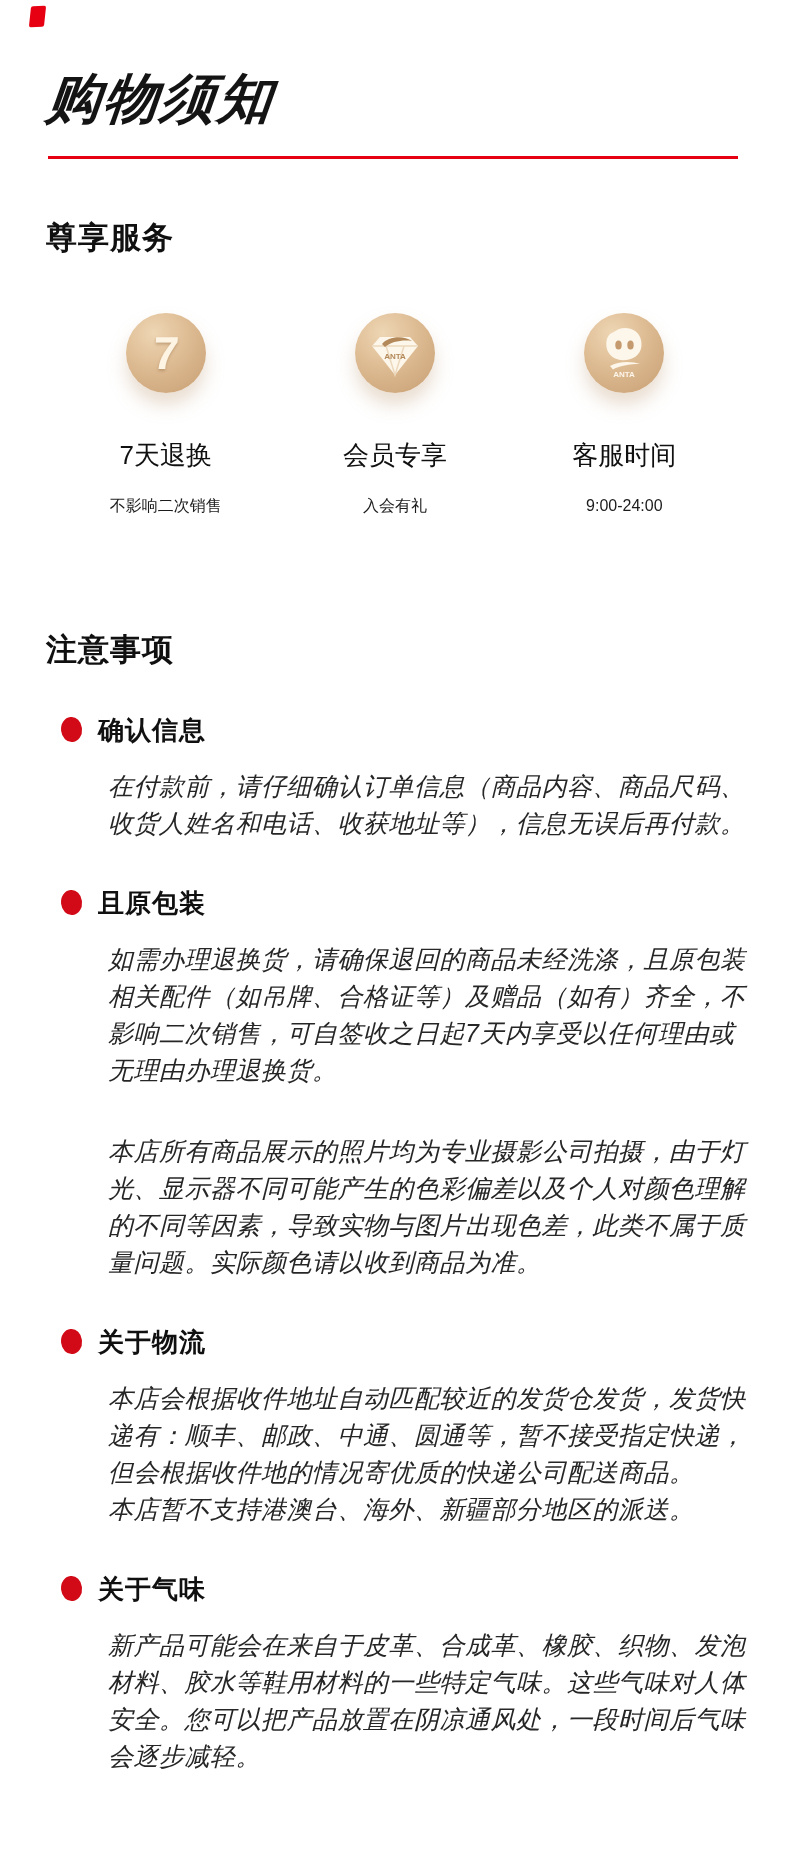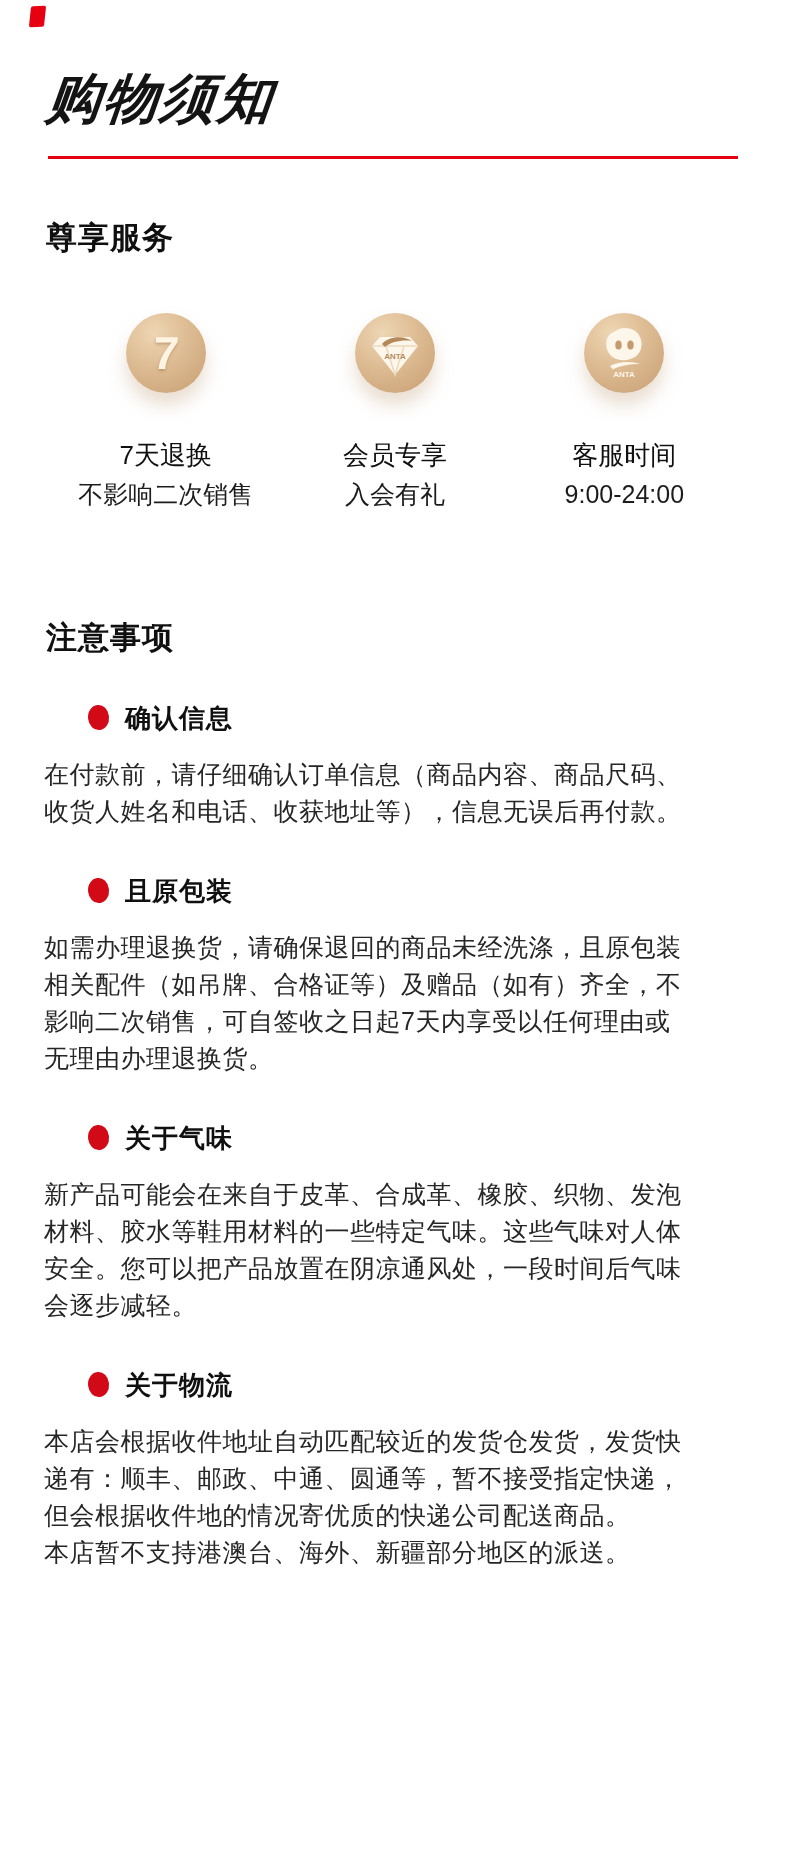--- a/index.html
+++ b/index.html
@@ -35,33 +35,33 @@
     width:80px;height:80px;border-radius:50%;
     background:radial-gradient(circle at 35% 25%, #eed6b4 0%, #ddbb92 45%, #c79d72 100%);
     box-shadow:0 12px 18px rgba(193,157,119,0.35);
     display:flex;align-items:center;justify-content:center;position:relative;
   }
   .svc-seven{
     font-size:46px;font-weight:700;color:#fdf4e4;line-height:1;
     text-shadow:0 2px 3px rgba(150,110,70,0.45);transform:skewX(-4deg);
   }
   .svc-title{margin-top:46px;font-size:26px;line-height:32px;font-weight:400;color:#101010;}
-  .svc-sub{margin-top:8px;font-size:25px;line-height:30px;font-weight:400;color:#1c1c1c;}
+  .svc-sub{margin-top:20px;font-size:16px;line-height:30px;font-weight:400;color:#1c1c1c;}
   
   .notices{margin:46px 40px 0 0;}
   .notice-item{margin-bottom:44px;}
-  .notice-head{display:flex;align-items:flex-start;padding-left:88px;}
+  .notice-head{display:flex;align-items:flex-start;padding-left:61px;}
   .notice-dot{
     flex:0 0 auto;width:21px;height:25px;border-radius:52% 48% 50% 50%;
     background:#d20a17;margin:4px 16px 0 0;transform:rotate(-6deg);
   }
   .notice-title{font-size:26px;line-height:34px;font-weight:700;color:#101010;letter-spacing:1px;}
   .notice-body{
-    margin:21px 0 0 44px;font-size:25px;line-height:37px;color:#262626;
-    letter-spacing:0.5px;white-space:pre-line;
+    margin:21px 0 0 108px;font-size:25px;line-height:37px;color:#262626;
+    letter-spacing:0.5px;white-space:pre-line;font-style:italic;
   }
 </style>
 </head>
 <body>
 
 <div class="red-mark"></div>
 
 <h1 class="page-title">购物须知</h1>
 <div class="title-underline"></div>
 
@@ -125,37 +125,41 @@
       <span class="notice-dot"></span>
       <span class="notice-title">且原包装</span>
     </div>
     <div class="notice-body">如需办理退换货，请确保退回的商品未经洗涤，且原包装
 相关配件（如吊牌、合格证等）及赠品（如有）齐全，不
 影响二次销售，可自签收之日起7天内享受以任何理由或
 无理由办理退换货。</div>
   </div>
 
   <div class="notice-item">
+    <div class="notice-body">本店所有商品展示的照片均为专业摄影公司拍摄，由于灯
+光、显示器不同可能产生的色彩偏差以及个人对颜色理解
+的不同等因素，导致实物与图片出现色差，此类不属于质
+量问题。实际颜色请以收到商品为准。</div>
+  </div>
+
+  <div class="notice-item">
+    <div class="notice-head">
+      <span class="notice-dot"></span>
+      <span class="notice-title">关于物流</span>
+    </div>
+    <div class="notice-body">本店会根据收件地址自动匹配较近的发货仓发货，发货快
+递有：顺丰、邮政、中通、圆通等，暂不接受指定快递，
+但会根据收件地的情况寄优质的快递公司配送商品。
+本店暂不支持港澳台、海外、新疆部分地区的派送。</div>
   </div>
 
   <div class="notice-item">
     <div class="notice-head">
       <span class="notice-dot"></span>
       <span class="notice-title">关于气味</span>
     </div>
     <div class="notice-body">新产品可能会在来自于皮革、合成革、橡胶、织物、发泡
 材料、胶水等鞋用材料的一些特定气味。这些气味对人体
 安全。您可以把产品放置在阴凉通风处，一段时间后气味
 会逐步减轻。</div>
   </div>
 
-  <div class="notice-item">
-    <div class="notice-head">
-      <span class="notice-dot"></span>
-      <span class="notice-title">关于物流</span>
-    </div>
-    <div class="notice-body">本店会根据收件地址自动匹配较近的发货仓发货，发货快
-递有：顺丰、邮政、中通、圆通等，暂不接受指定快递，
-但会根据收件地的情况寄优质的快递公司配送商品。
-本店暂不支持港澳台、海外、新疆部分地区的派送。</div>
-  </div>
-
 </div>
 
 </body></html>

